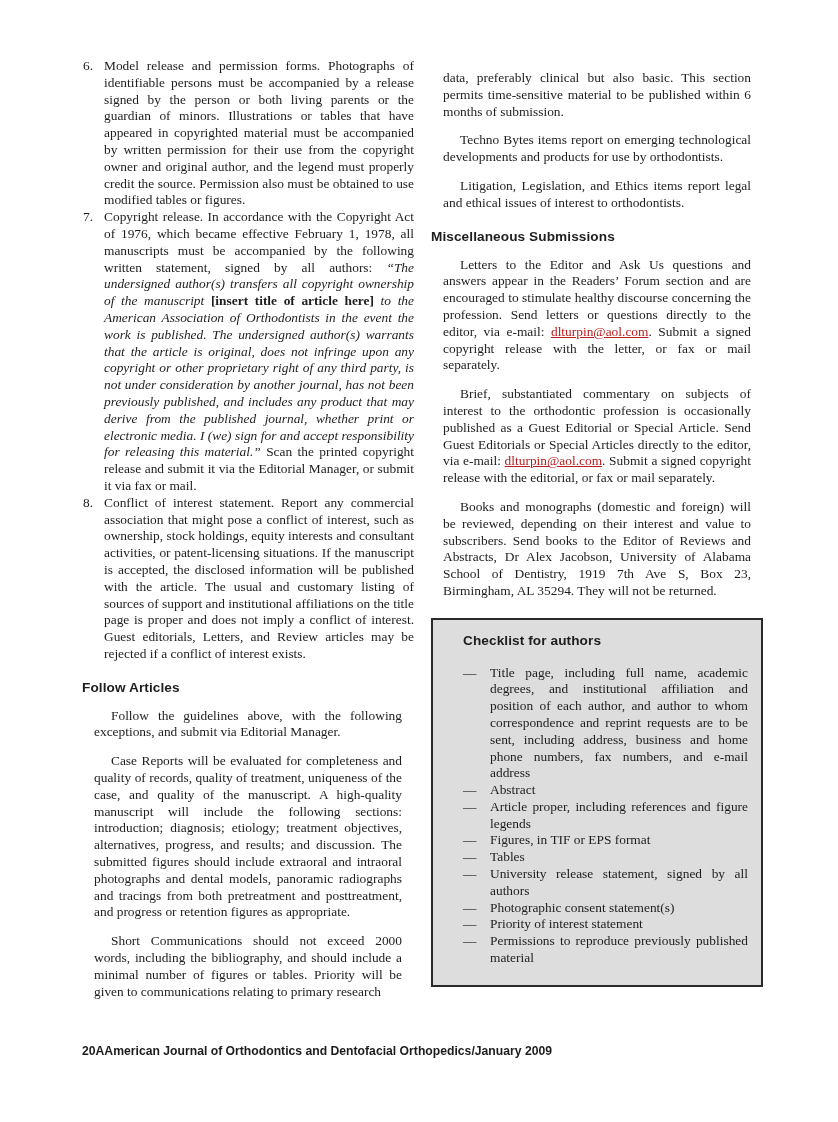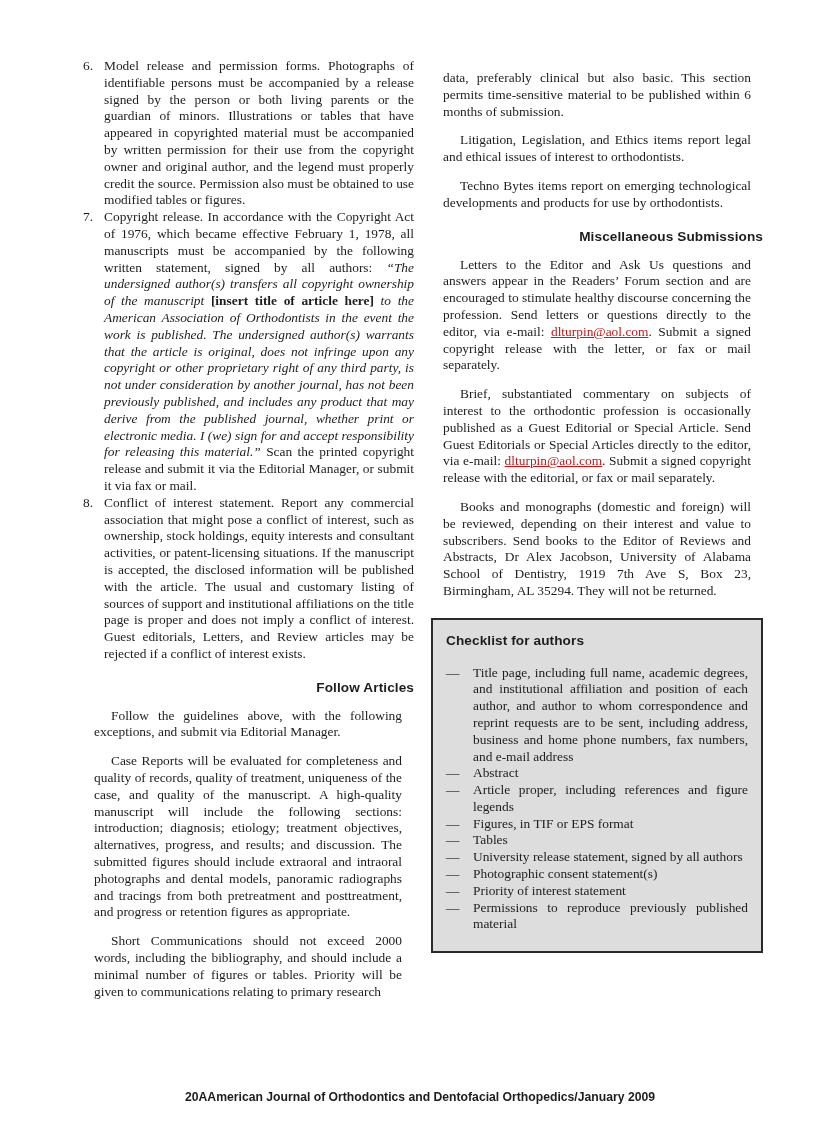--- a/index.html
+++ b/index.html
@@ -21,41 +21,41 @@
   
   .para { margin:12px; }
   .para.indent { text-indent:17px; }
   .it { font-style:italic; }
   .bd { font-weight:bold; }
   a.email-link { color:#b91c1c; text-decoration:underline; cursor:pointer; }
 
   
   .section-heading {
     font-family:"Liberation Sans", sans-serif; font-weight:bold;
-    font-size:13.6px; line-height:17px; margin:16px 0 10px; text-align:right;
+    font-size:13.6px; line-height:17px; margin:16px 0 10px; text-align:left;
     letter-spacing:0.1px;
   }
 
   
   .checklist-box {
     margin-top:18px; background:#dddddd; border:2px solid #2a2a2a;
-    padding:13px 13px 18px 13px;
+    padding:13px 13px 18px 30px;
   }
   .checklist-title {
     font-family:"Liberation Sans", sans-serif; font-weight:bold;
     font-size:13.6px; margin:0 0 15px 0; text-align:left; letter-spacing:0.1px;
   }
   .checklist { list-style:none; margin:0; padding:0; }
   .checklist li { position:relative; padding-left:27px; text-align:justify; }
   .checklist .dash { position:absolute; left:0; top:0; }
 
   
   .footer {
-    position:absolute; left:82px; width:676px; top:1090px;
-    display:flex; justify-content:center; align-items:baseline;
+    position:absolute; left:82px; width:676px; top:1044px;
+    display:flex; justify-content:flex-start; align-items:baseline;
     font-family:"Liberation Sans", sans-serif; font-weight:bold; font-size:12.2px;
     color:#1d1d1d;
   }
 </style>
 </head>
 <body>
 
 <div class="page">
   <div class="content">
 
@@ -71,22 +71,22 @@
       <div>
           <p class="para indent"><span>Follow the guidelines above, with the following exceptions, and submit via Editorial Manager.</span></p>
           <p class="para indent"><span>Case Reports will be evaluated for completeness and quality of records, quality of treatment, uniqueness of the case, and quality of the manuscript. A high-quality manuscript will include the following sections: introduction; diagnosis; etiology; treatment objectives, alternatives, progress, and results; and discussion. The submitted figures should include extraoral and intraoral photographs and dental models, panoramic radiographs and tracings from both pretreatment and posttreatment, and progress or retention figures as appropriate.</span></p>
           <p class="para indent"><span>Short Communications should not exceed 2000 words, including the bibliography, and should include a minimal number of figures or tables. Priority will be given to communications relating to primary research</span></p>
         </div>
     </div>
 
     <div class="col">
       <div>
           <p class="para"><span>data, preferably clinical but also basic. This section permits time-sensitive material to be published within 6 months of submission.</span></p>
+          <p class="para indent"><span>Techno Bytes items report on emerging technological developments and products for use by orthodontists.</span></p>
           <p class="para indent"><span>Litigation, Legislation, and Ethics items report legal and ethical issues of interest to orthodontists.</span></p>
-          <p class="para indent"><span>Techno Bytes items report on emerging technological developments and products for use by orthodontists.</span></p>
         </div>
 
       <h2 class="section-heading">Miscellaneous Submissions</h2>
 
       <div>
           <p class="para indent"><span>Letters to the Editor and Ask Us questions and answers appear in the Readers’ Forum section and are encouraged to stimulate healthy discourse concerning the profession. Send letters or questions directly to the editor, via e-mail: </span><a href="#" class="email-link">dlturpin@aol.com</a><span>. Submit a signed copyright release with the letter, or fax or mail separately.</span></p>
           <p class="para indent"><span>Brief, substantiated commentary on subjects of interest to the orthodontic profession is occasionally published as a Guest Editorial or Special Article. Send Guest Editorials or Special Articles directly to the editor, via e-mail: </span><a href="#" class="email-link">dlturpin@aol.com</a><span>. Submit a signed copyright release with the editorial, or fax or mail separately.</span></p>
           <p class="para indent"><span>Books and monographs (domestic and foreign) will be reviewed, depending on their interest and value to subscribers. Send books to the Editor of Reviews and Abstracts, Dr Alex Jacobson, University of Alabama School of Dentistry, 1919 7th Ave S, Box 23, Birmingham, AL 35294. They will not be returned.</span></p>
         </div>
 

